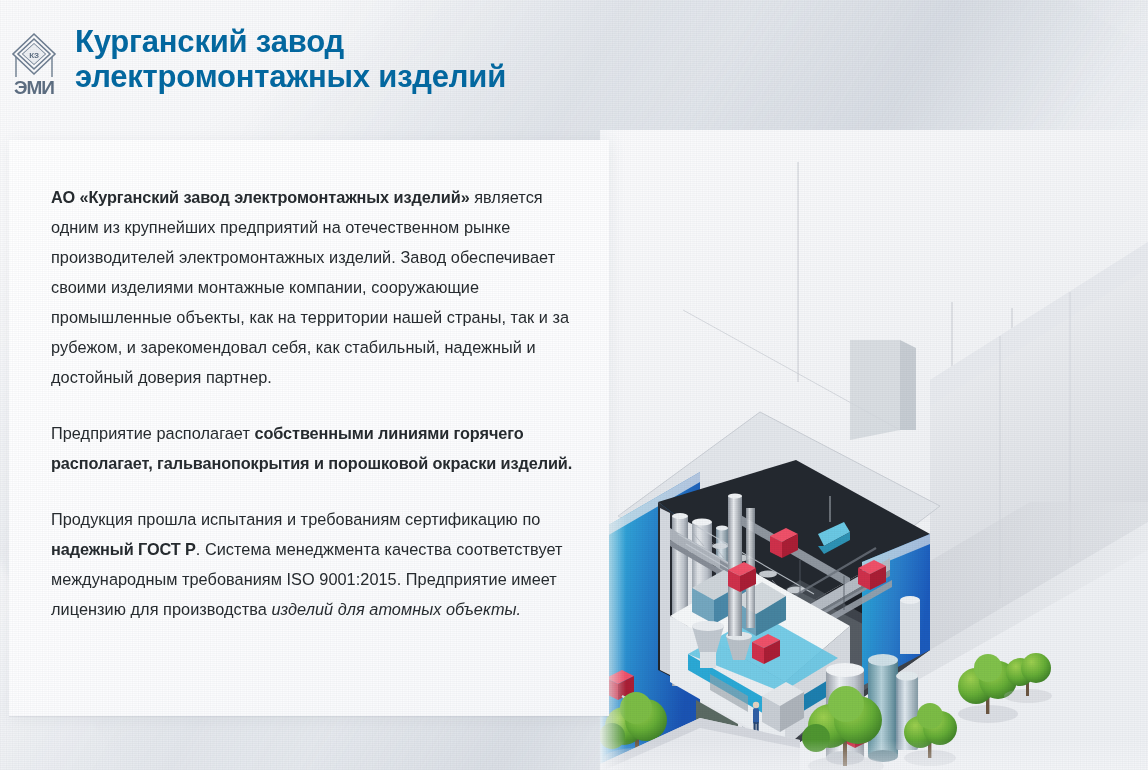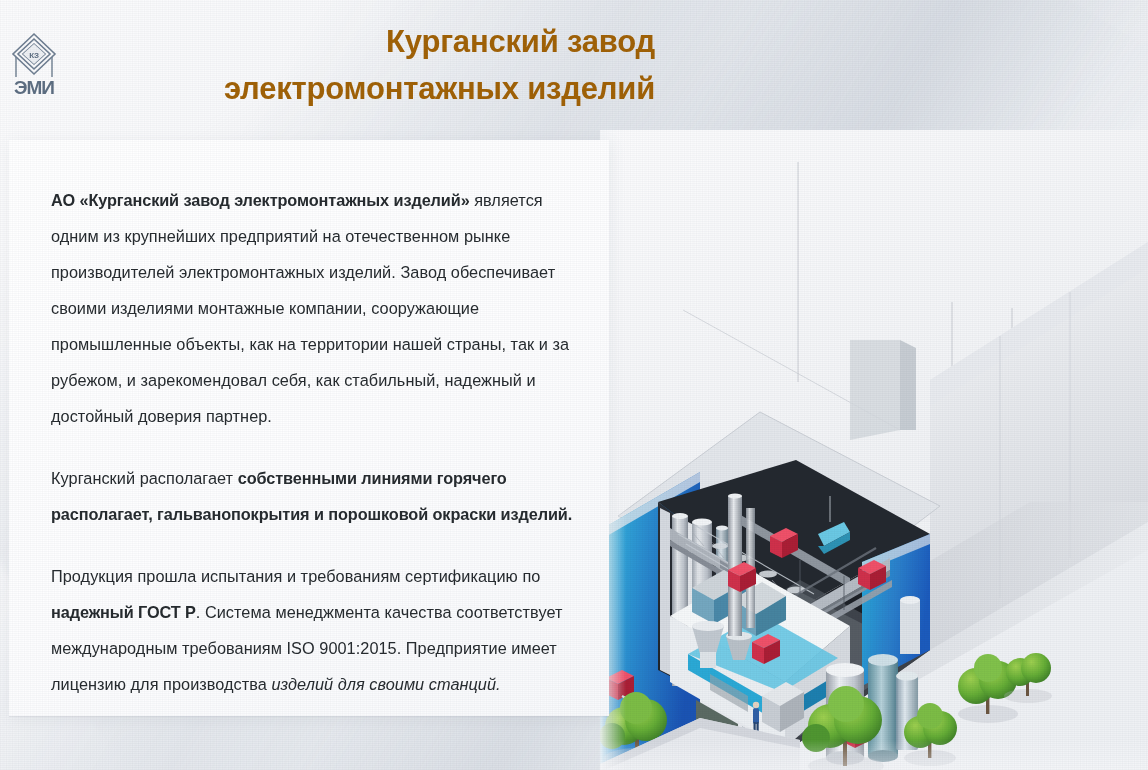--- a/index.html
+++ b/index.html
@@ -38,48 +38,48 @@
     filter:blur(3px);
   }
   .bg-noise{
     position:absolute;inset:0;opacity:.5;mix-blend-mode:multiply;
     background-image:
       repeating-linear-gradient(0deg,rgba(150,155,165,.055) 0 1px,rgba(255,255,255,0) 1px 2px),
       repeating-linear-gradient(90deg,rgba(150,155,165,.05) 0 1px,rgba(255,255,255,0) 1px 3px);
   }
 
   
-  .header{position:absolute;left:0;top:0;width:660px;height:128px;text-align:right;}
+  .header{position:absolute;left:0;top:0;width:660px;height:128px;}
   .logo{
     position:absolute;left:9px;top:30px;width:50px;height:70px;
   }
   .logo svg{display:block;width:50px;height:70px;}
   .title{
     position:absolute;left:75px;top:24px;width:580px;
-    color:#a16207;
+    color:#0369a1;
     font-weight:800;
     font-size:31px;line-height:35px;
     letter-spacing:-0.2px;
   }
-  .title .l2{display:block;margin-top:12px;}
+  .title .l2{display:block;}
 
   
   .card{
     position:absolute;left:9px;top:140px;width:600px;height:576px;
     background:linear-gradient(150deg,#ffffff 0%,#fdfdfe 55%,#f8f9fb 100%);
     box-shadow:0 1px 0 rgba(160,165,175,.18), 2px 3px 14px rgba(120,128,142,.09);
   }
   .card-inner{
     position:absolute;left:42px;top:42px;right:26px;
   }
   p.para{
     margin:0 0 26px 0;
     color:#262b2f;
     font-size:16.3px;
-    line-height:36px;
+    line-height:30px;
     letter-spacing:.05px;
     font-weight:400;
   }
   p.para:last-child{margin-bottom:0;}
   .para b{font-weight:800;letter-spacing:-.1px;}
   .para i{font-style:italic;}
   .p2{line-height:31px;}
   .p3{margin-top:28px;}
 
   
@@ -473,22 +473,22 @@
       <span>Курганский завод</span>
       <span class="l2">электромонтажных изделий</span>
     </div>
   </div>
 
   <div class="card">
     <div class="card-inner">
 
       <p class="para p1"><b>АО «Курганский завод электромонтажных изделий»</b><span> является одним из крупнейших предприятий на отечественном рынке производителей электромонтажных изделий. Завод обеспечивает своими изделиями монтажные компании, сооружающие промышленные объекты, как на территории нашей страны, так и за рубежом, и зарекомендовал себя, как стабильный, надежный и достойный доверия партнер.</span></p>
 
-      <p class="para p2"><span>Курганский располагает </span><b>собственными линиями горячего располагает, гальванопокрытия и порошковой окраски изделий.</b></p>
-
-      <p class="para p3"><span>Продукция прошла испытания и требованиям сертификацию по </span><b>надежный ГОСТ Р</b><span>. Система менеджмента качества соответствует международным требованиям ISO 9001:2015. Предприятие имеет лицензию для производства </span><i>изделий для своими станций.</i></p>
+      <p class="para p2"><span>Предприятие располагает </span><b>собственными линиями горячего располагает, гальванопокрытия и порошковой окраски изделий.</b></p>
+
+      <p class="para p3"><span>Продукция прошла испытания и требованиям сертификацию по </span><b>надежный ГОСТ Р</b><span>. Система менеджмента качества соответствует международным требованиям ISO 9001:2015. Предприятие имеет лицензию для производства </span><i>изделий для атомных объекты.</i></p>
 
     </div>
   </div>
 
   <div class="bg-noise"></div>
   <div class="grain"></div>
 </div>
 
 </body></html>

